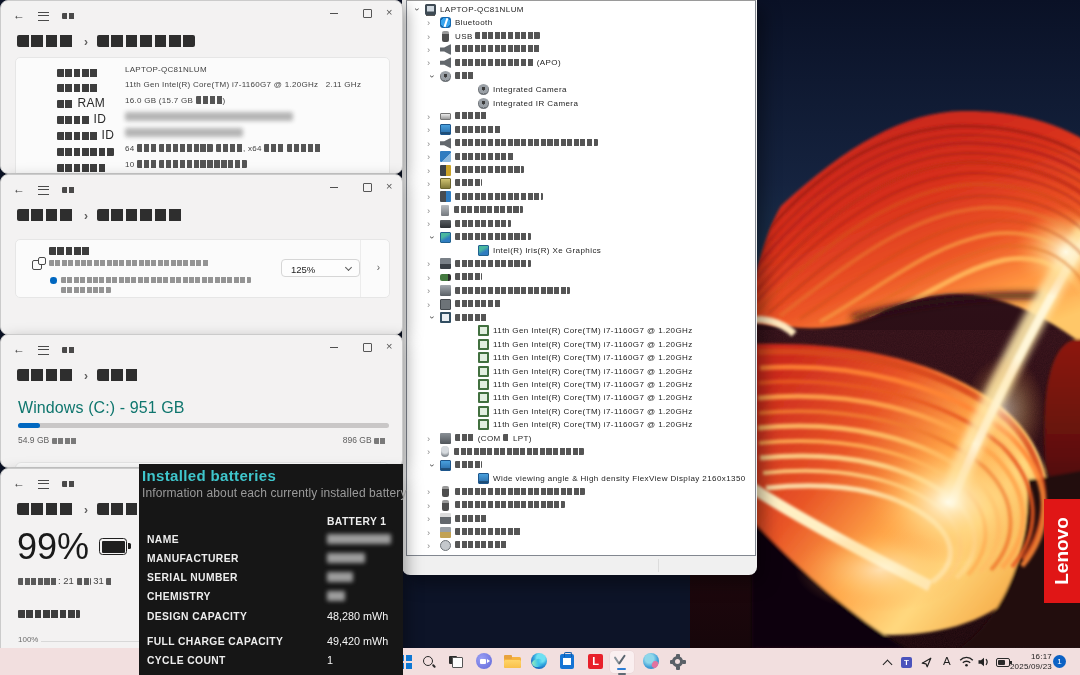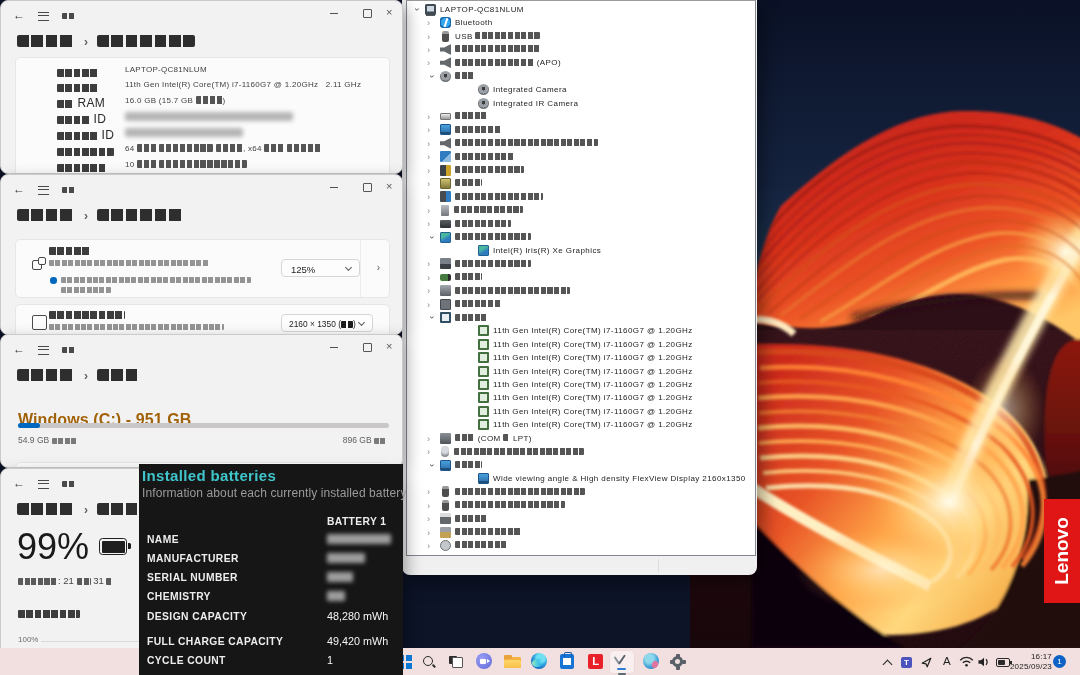--- a/index.html
+++ b/index.html
@@ -512,47 +512,38 @@
  <span style="position:absolute;left:34px;top:37px;width:6.5px;height:6.5px;border-radius:50%;background:#0067c0"></span>
  <span class="jp jg" style="position:absolute;left:45px;top:37px;width:190px"></span>
  <span class="jp jg" style="position:absolute;left:45px;top:47px;width:50px"></span>
  <div style="position:absolute;right:28px;top:0;bottom:0;border-left:1px solid #ececec"></div>
  <span style="position:absolute;right:9px;top:22px;color:#5a5a5a;font-size:10px">›</span>
  <div class="dd" style="left:265px;top:19px;width:79px;height:18px">
           <span class="dt">125%</span>
           <span class="dc"></span>
         </div>
 </div>
-<div class="card" style="left:14px;top:129px;width:375px;height:47px">
- <div class="ic-res" style="position:absolute;left:16px;top:10px"></div>
- <span class="jp jL" style="position:absolute;left:33px;top:6px;width:76px"></span>
- <span class="jp jg" style="position:absolute;left:33px;top:19px;width:175px"></span>
- <div class="dd" style="left:265px;top:9px;width:92px;height:18px">
-          <span class="dt" style="font-size:8.4px;left:7px">2160 × 1350 (<span class="jp jv" style="width:12px;--c:#1d1d1d;height:7px"></span>)</span>
-          <span class="dc"></span>
-        </div>
-</div>
 </div>
 <div class="sw" id="w3" style="top:334px;height:134px">
       <div class="tb">
         <span class="back">←</span>
         <span class="ham"></span>
         <span class="set jp jt" style="width:14px"></span>
 <span class="cap cmin">
           <i></i>
         </span>
         <span class="cap cmax">
           <i></i>
         </span>
         <span class="cap cclo">
           <i>×</i>
         </span>
       </div>
       <div class="bc"><span class="jp jB" style="width:58px"></span><span class="sep">›</span><span class="jp jB" style="width:43px"></span></div>
-<div style="position:absolute;left:17px;top:76px;font-size:16px;font-weight:700;color:#a16207;letter-spacing:0.1px">Windows (C:) - 951 GB</div>
+<div style="position:absolute;left:17px;top:64px;font-size:16px;font-weight:400;color:#0f766e;letter-spacing:0.1px">Windows (C:) - 951 GB</div>
 <div style="position:absolute;left:17px;top:88px;width:371px;height:5px;border-radius:3px;background:#c9c7c7"></div>
 <div style="position:absolute;left:17px;top:88px;width:22px;height:5px;border-radius:3px;background:#0067c0"></div>
 <div style="position:absolute;left:17px;top:100px;font-size:8.5px;color:#5f5f5f">54.9 GB <span class="jp jg" style="width:26px;--c:#7a7a7a"></span></div>
 <div style="position:absolute;right:15px;top:100px;font-size:8.5px;color:#5f5f5f">896 GB <span class="jp jg" style="width:13px;--c:#7a7a7a"></span></div>
 <div class="card" style="left:14px;top:127px;width:375px;height:20px;border-radius:6px 6px 0 0;background:#fcfcfc"></div>
 </div>
 <div class="sw" id="w4" style="top:468px;height:207px">
       <div class="tb">
         <span class="back">←</span>
         <span class="ham"></span>

